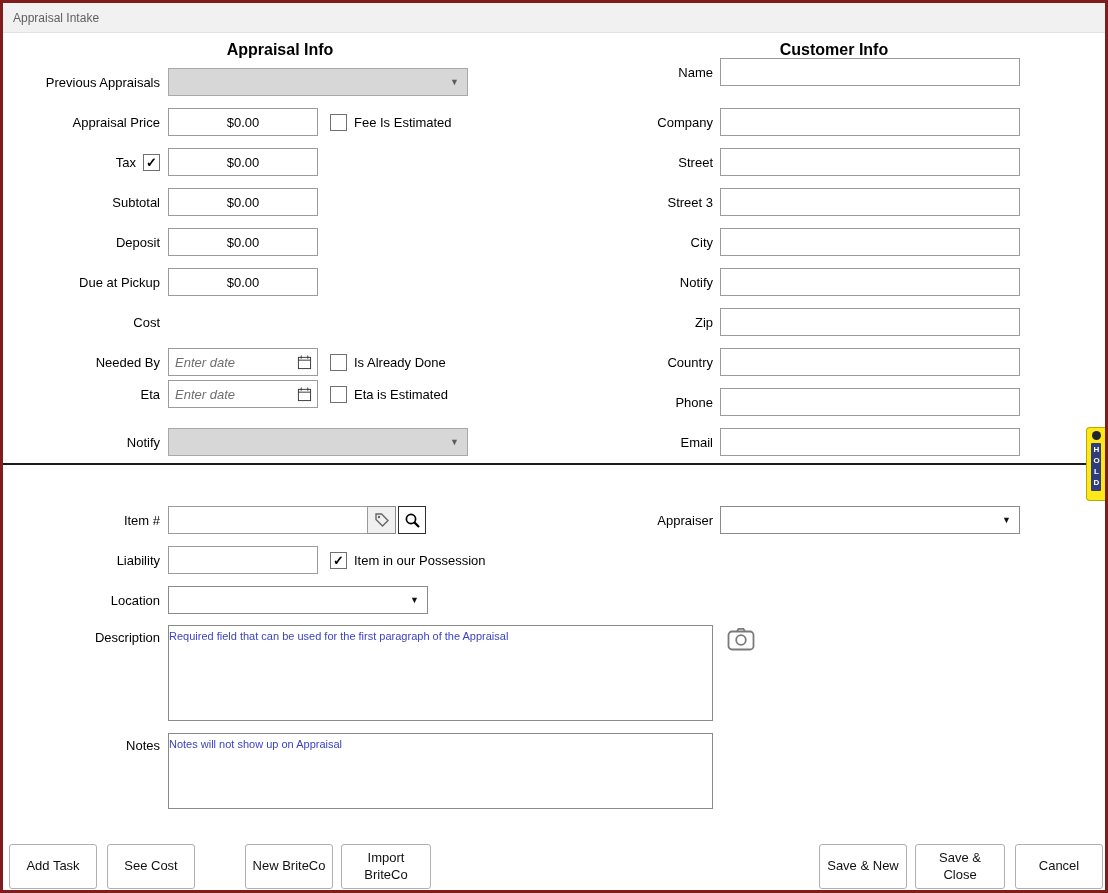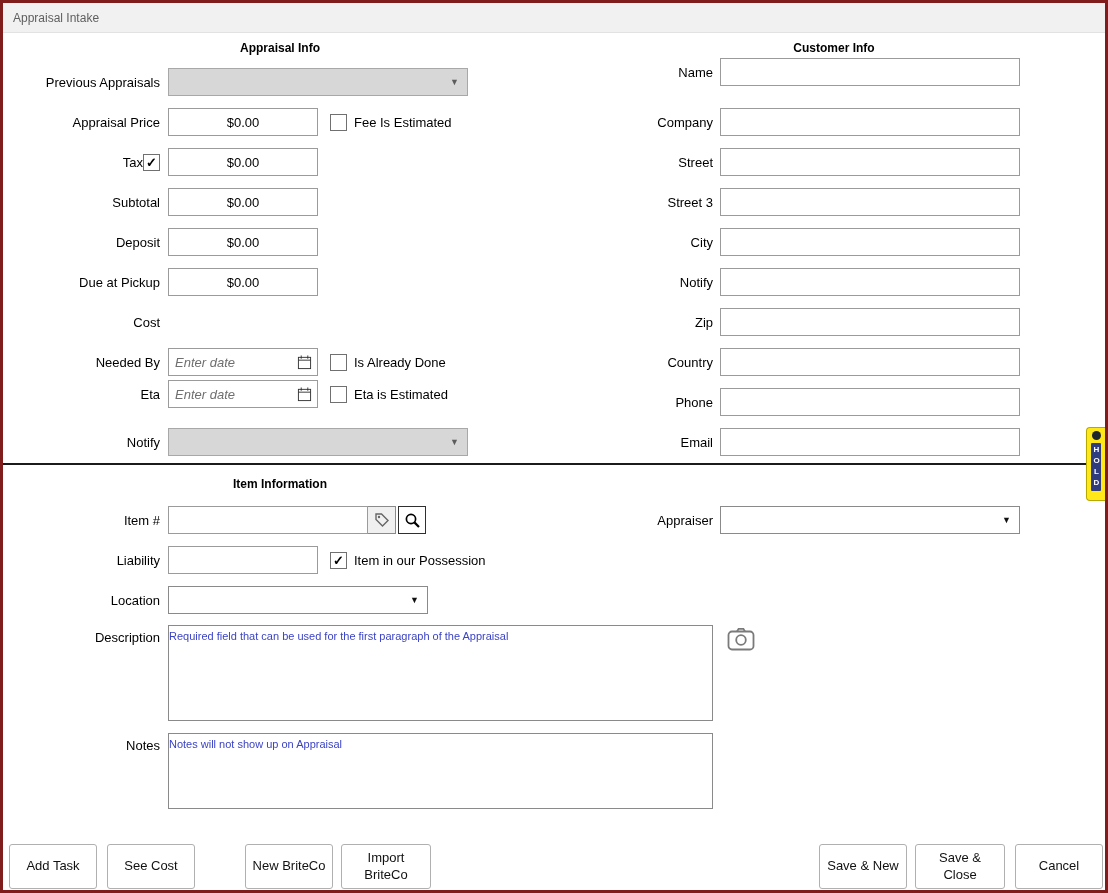--- a/index.html
+++ b/index.html
@@ -18,42 +18,42 @@
     position: absolute; top: 0; left: 0; right: 0; height: 30px;
     background: #f1f1f1;
     border-bottom: 1px solid #e2e2e2;
     display: flex; align-items: center;
     padding-left: 10px;
     font-size: 12px; color: #5f5f5f;
   }
 
   .hdr {
     position: absolute;
-    font-size: 12px; font-weight: bold; color: #000;
+    font-size: 16px; font-weight: bold; color: #000;
     text-align: center;
   }
   .hdr-left  { left: 0;   width: 554px; top: 38px; }
   .hdr-right { left: 554px; width: 554px; top: 38px; }
   .hdr-item  { left: 0;   width: 554px; top: 474px; }
 
   .row {
     position: absolute; height: 28px;
     display: flex; align-items: center;
   }
   .lrow { left: 0; width: 554px; }
   .rrow { left: 554px; width: 554px; }
   .row-top { align-items: flex-start; height: auto; }
 
   .lbl {
     flex: 0 0 165px; text-align: right; padding-right: 8px;
     font-size: 13px; color: #000; white-space: nowrap;
   }
   .rlbl { flex: 0 0 163px; padding-right: 7px; }
   .lbl-flex {
-    display: flex; justify-content: flex-end; align-items: center; 
+    display: flex; justify-content: flex-end; align-items: center; gap: 7px;
   }
   .lbl-top { padding-top: 5px; }
 
   .txt {
     height: 28px; border: 1px solid #9b9b9b; background: #fff;
     font-size: 13px; color: #000; padding: 0 6px;
     font-family: inherit; outline: none;
   }
   .money { text-align: center; }
   .w150 { width: 150px; }
@@ -287,21 +287,20 @@
     <span class="lbl rlbl">Phone</span>
     <input class="txt w300" style="">
   </div>
   <div class="row rrow" style="top:425px">
     <span class="lbl rlbl">Email</span>
     <input class="txt w300" style="">
   </div>
 
   <div class="divider"></div>
 
-  <div class="hdr hdr-item">Item Information</div>
 
   <div class="row lrow" style="top:503px">
     <span class="lbl">Item #</span>
     <input class="txt w200" style="">
     <span class="iconbtn tagbtn">
       <svg width="16" height="16" viewBox="0 0 16 16">
           <path d="M2 2h5.5L14 8.5 8.5 14 2 7.5z" fill="none" stroke="#666" stroke-width="1.4"></path>
           <circle cx="5" cy="5" r="1.2" fill="#666"></circle>
         </svg>
     </span>

